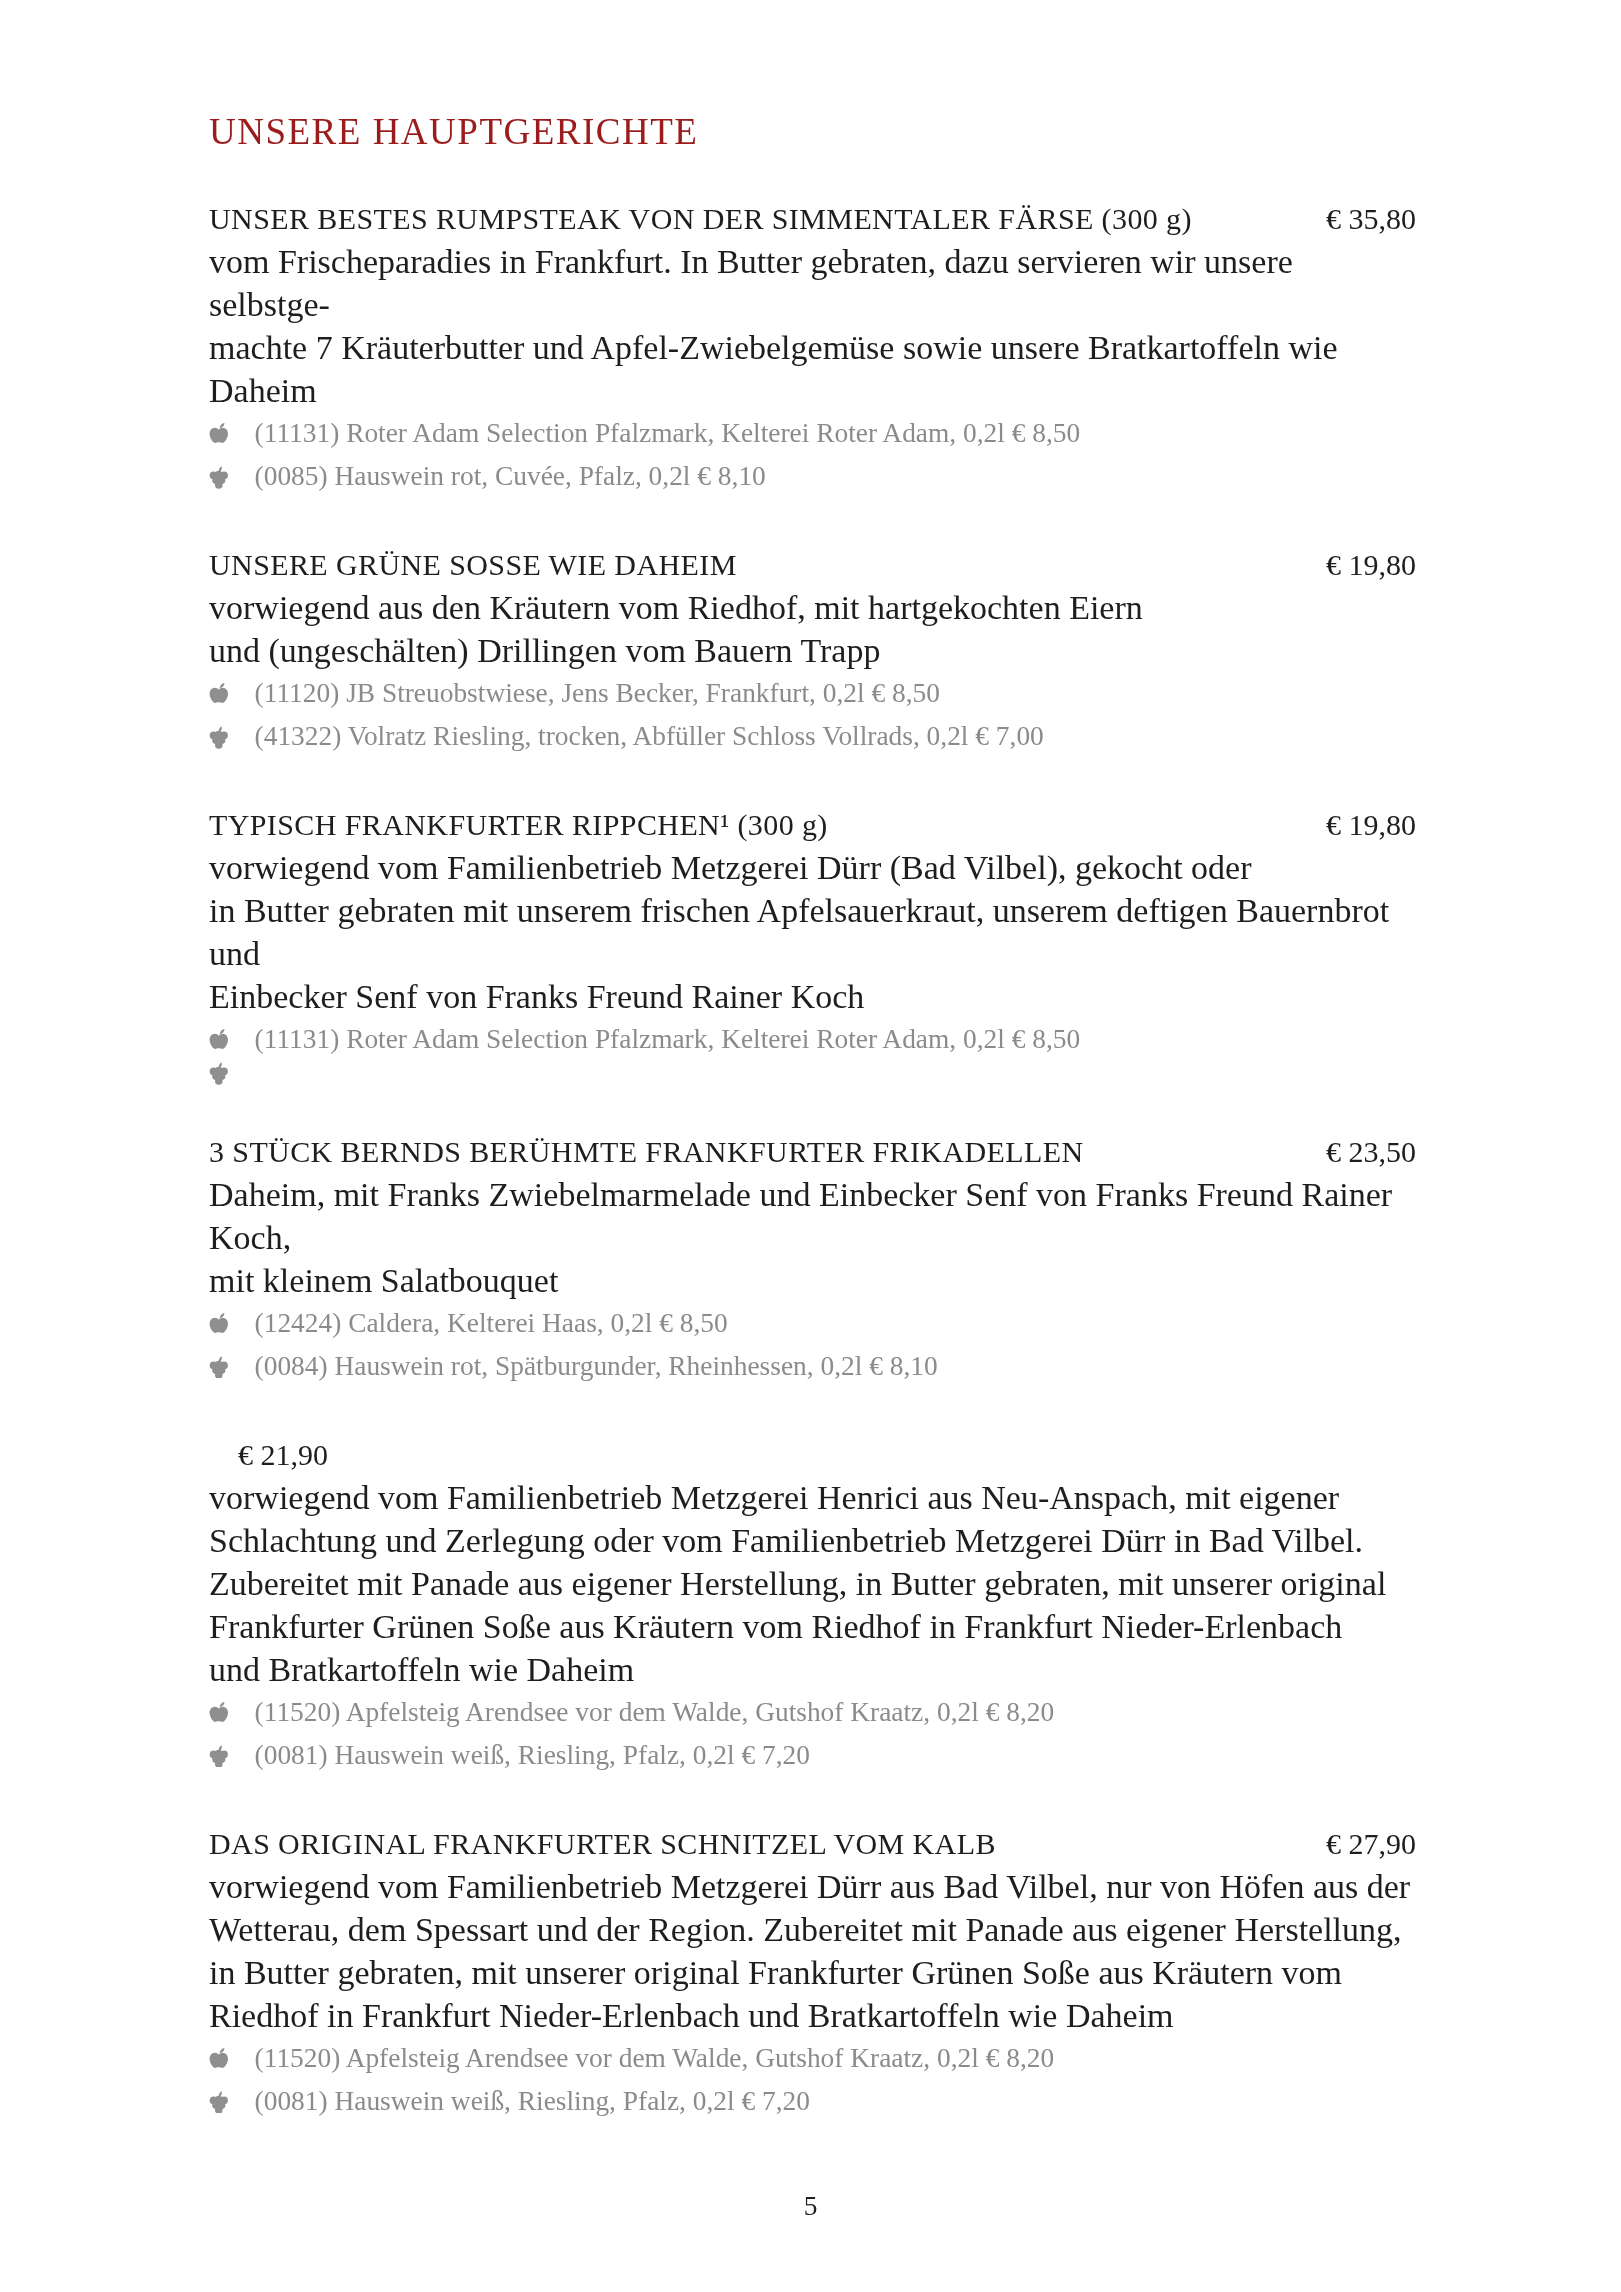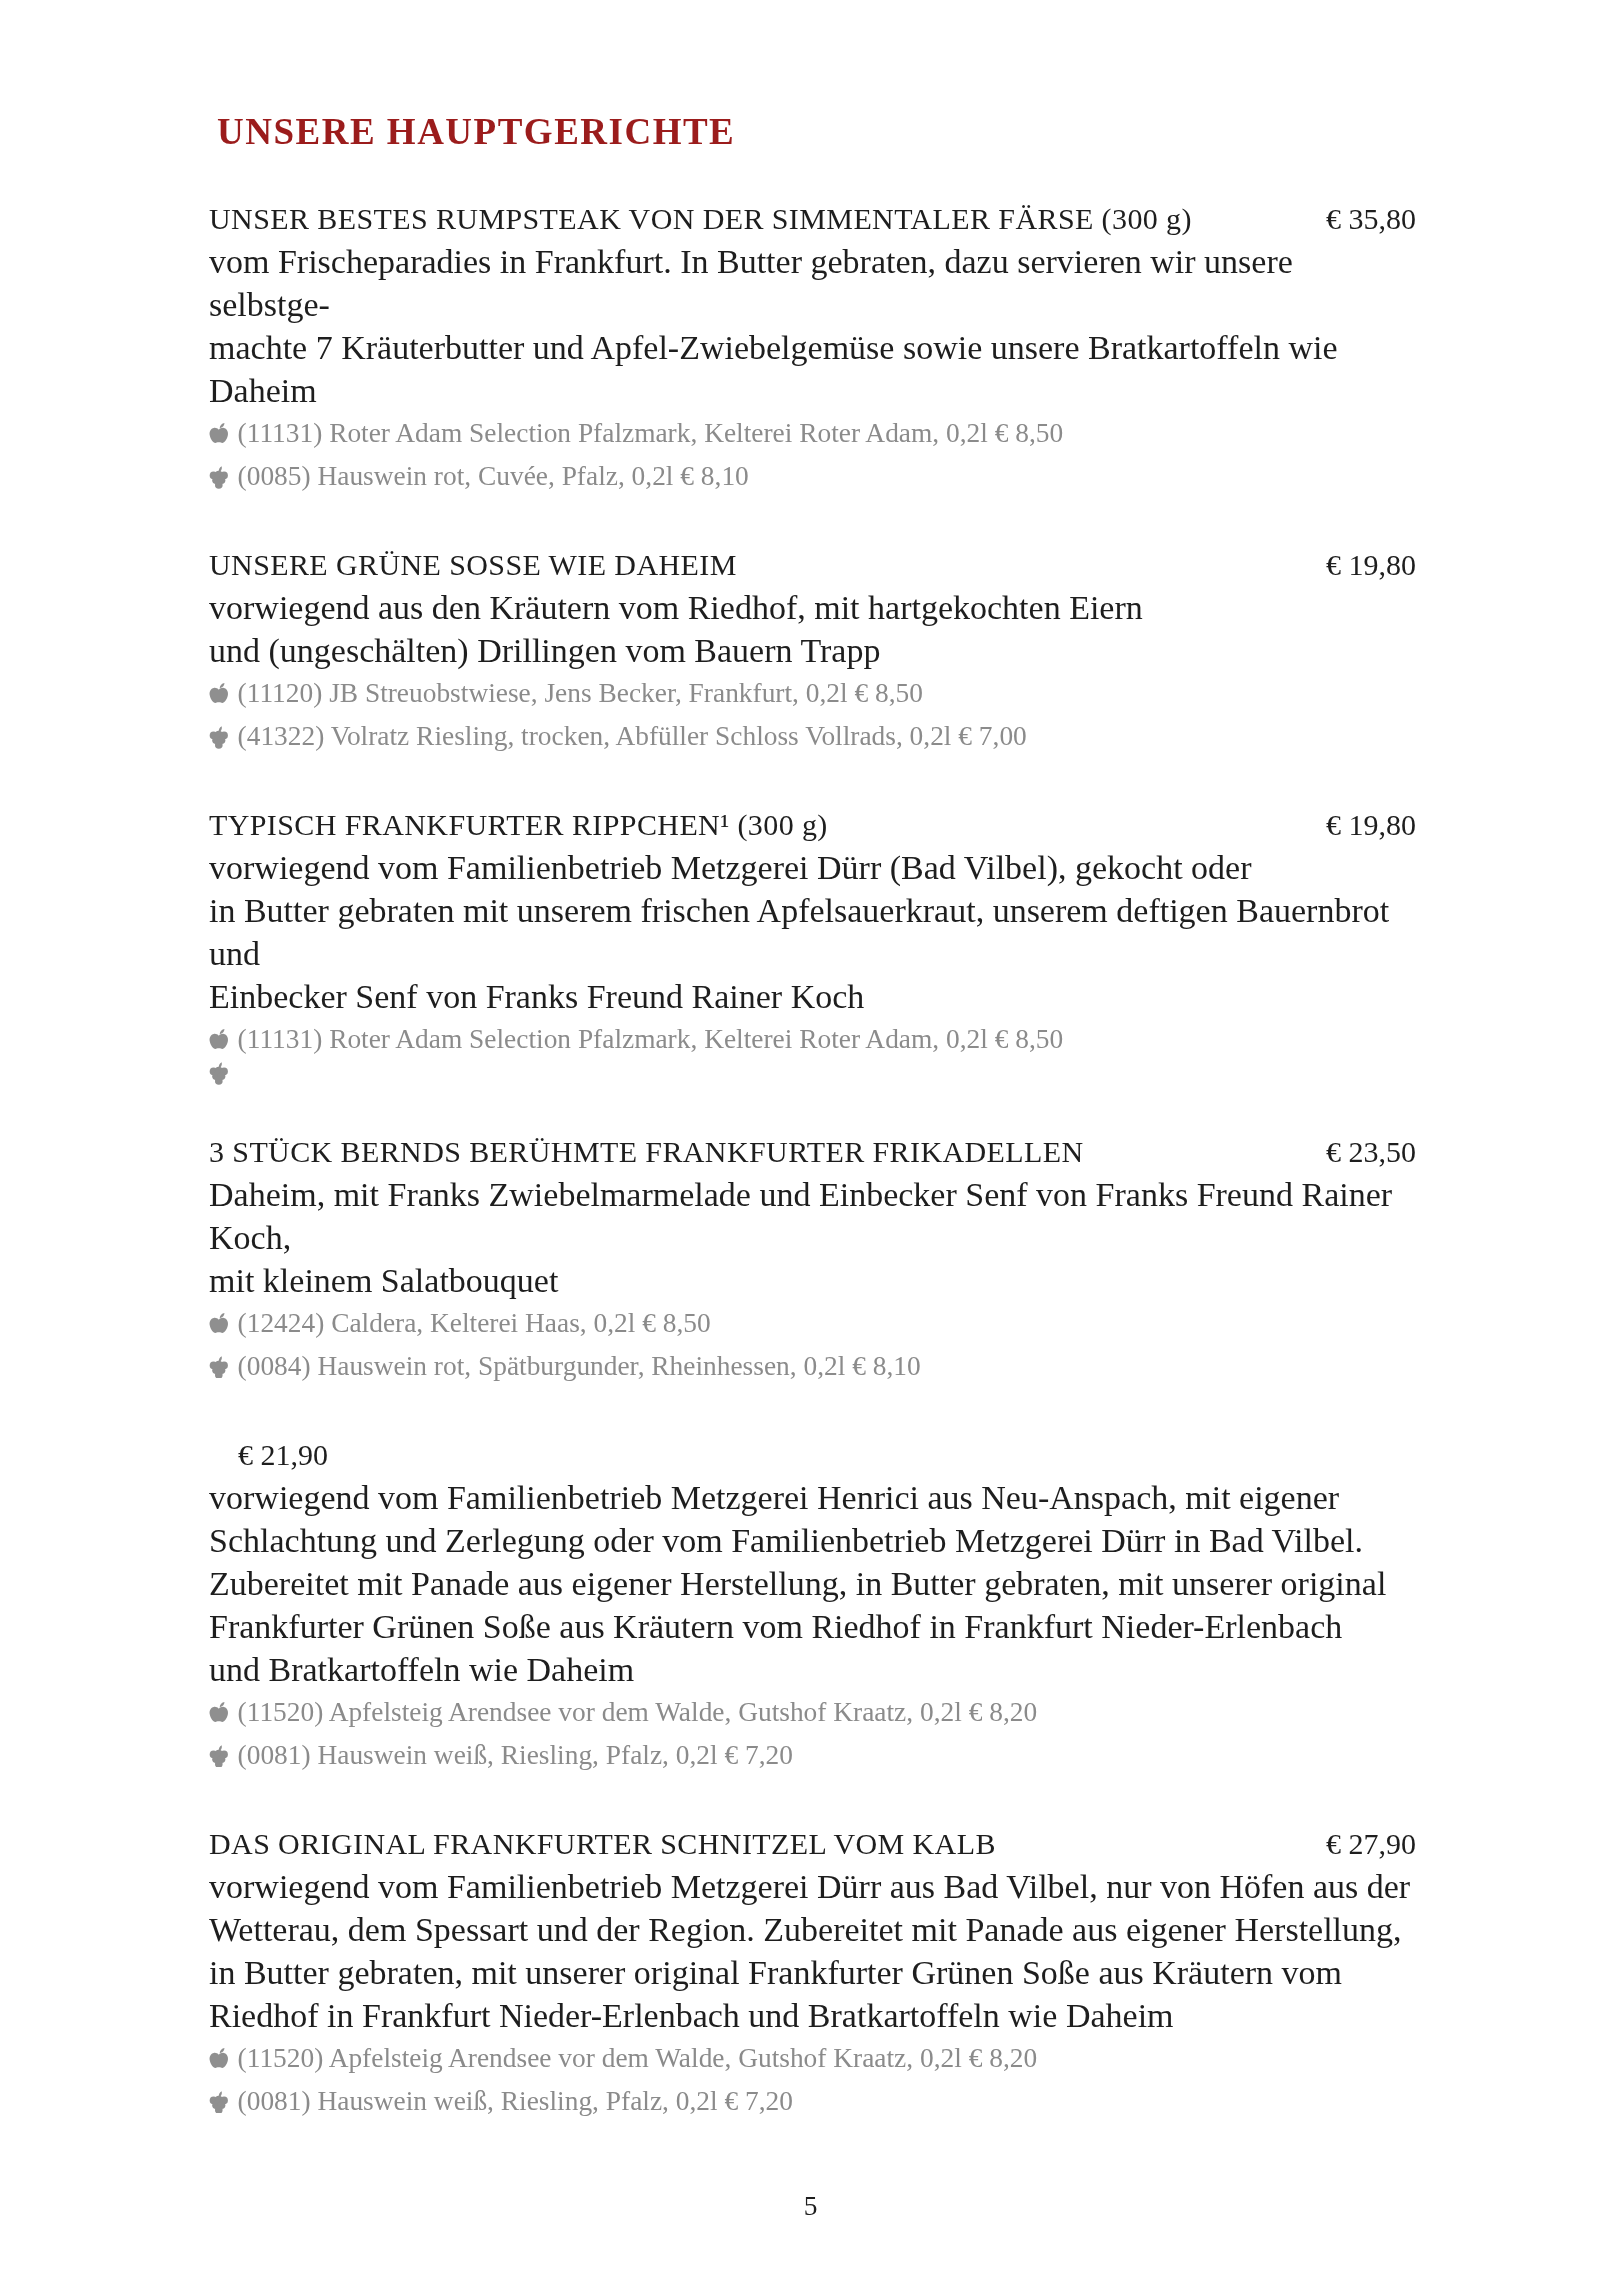--- a/index.html
+++ b/index.html
@@ -18,26 +18,25 @@
     color: var(--body);
   }
   .page {
     position: absolute;
     inset: 0;
     padding: 110px 205px 0 209px;
     background: #ffffff;
   }
   .section-title {
     font-size: 37px;
-    font-weight: 700;
+    font-weight: 400;
     letter-spacing: 1.5px;
     color: var(--accent);
     margin-bottom: 43px;
     line-height: 1.2;
-    margin-left: 8px;
   }
   .menu-item { margin-bottom: 45px; }
   .item-head {
     display: flex;
     justify-content: space-between;
     align-items: flex-end;
     line-height: 43px;
   }
   .dish-title {
     font-size: 30px;
@@ -54,21 +53,21 @@
     padding-left: 29px;
   }
   .desc-line {
     font-size: 34px;
     line-height: 43px;
     color: var(--body);
   }
   .pairing {
     display: flex;
     align-items: center;
-    gap: 9px;
+    gap: 26px;
     font-size: 27.4px;
     line-height: 43px;
     color: var(--muted);
   }
   .pairing .icon {
     display: inline-flex;
     width: 19.6px;
     flex: 0 0 19.6px;
   }
   .pairing .icon svg { width: 19.6px; height: 23.5px; fill: #8f8f8f; }

